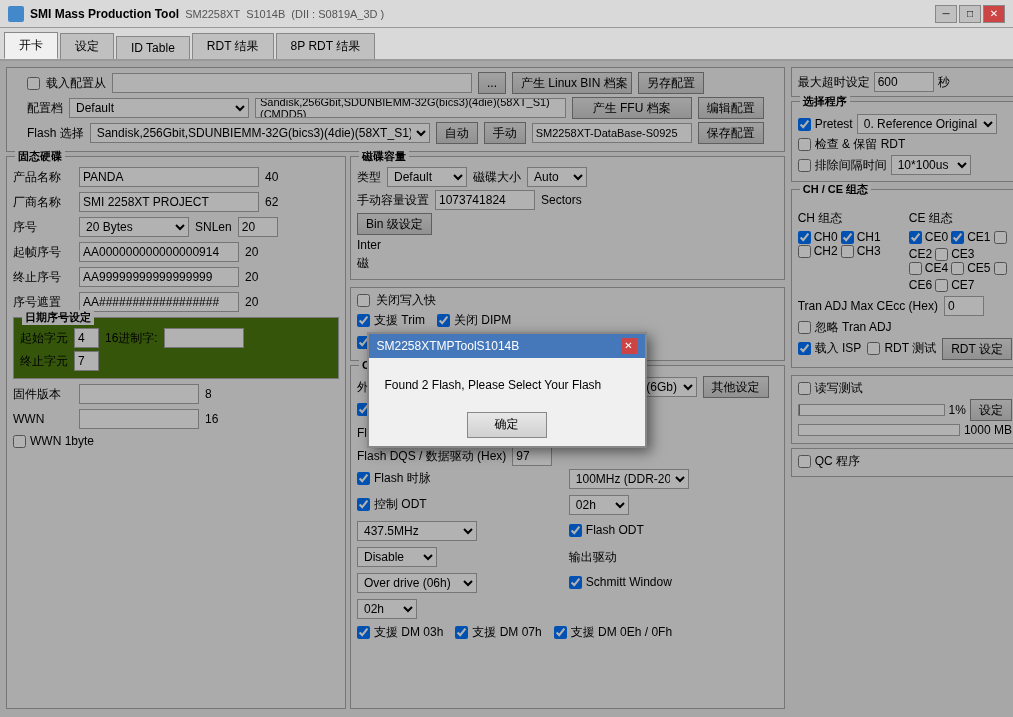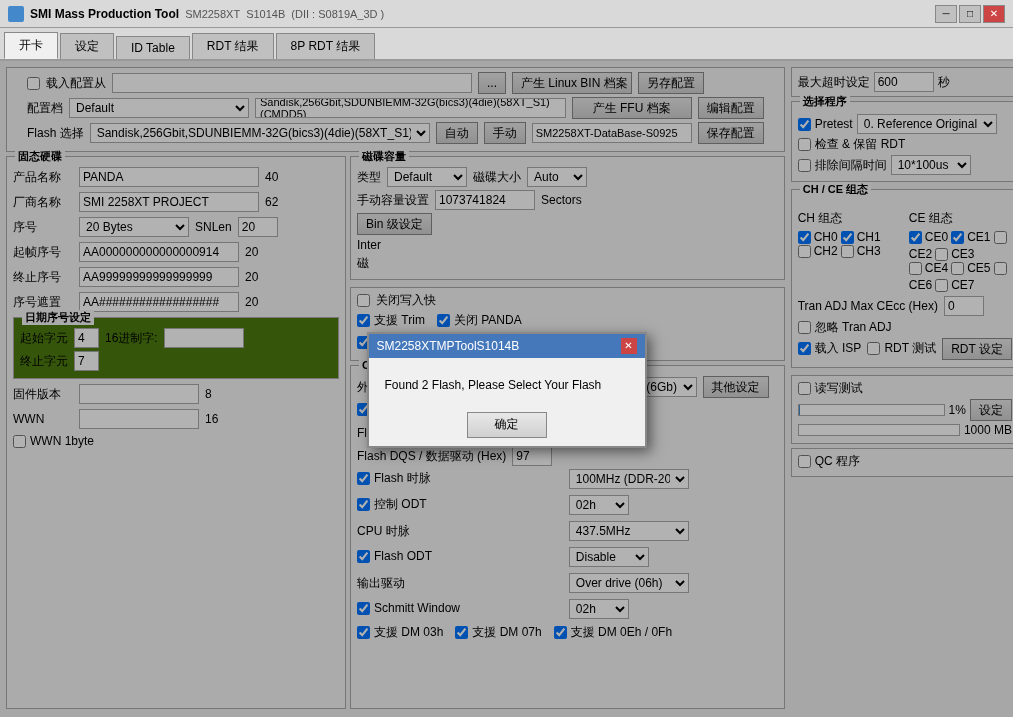--- a/index.html
+++ b/index.html
@@ -430,21 +430,21 @@
             <input type="checkbox" style="">
             <span class="form-label">关闭写入快</span>
           </div>
           <div class="form-row" style="gap:12px; flex-wrap:wrap;">
             <div class="cb-row">
               <input type="checkbox" checked="" style="">
               <span class="form-label">支援 Trim</span>
             </div>
             <div class="cb-row">
               <input type="checkbox" checked="" style="">
-              <span class="form-label">关闭 PANDA</span>
+              <span class="form-label">关闭 DIPM</span>
             </div>
           </div>
           <div class="form-row" style="gap:12px; flex-wrap:wrap;">
             <div class="cb-row">
               <input type="checkbox" checked="" style="">
               <span class="form-label">支援安全性</span>
             </div>
             <div class="cb-row">
               <input type="checkbox" style="">
               <span class="form-label">支援 Device Sleep</span>
@@ -504,23 +504,20 @@
                 <input type="checkbox" checked="" style="">
                 <span class="form-label">控制 ODT</span>
               </div>
             </div>
             <div class="form-row">
               <select style="width:60px;">
                 <option>02h</option>
               </select>
             </div>
             <div class="form-row">
-              <span class="form-label">CPU 时脉</span>
-            </div>
-            <div class="form-row">
               <select style="width:120px;">
                 <option>437.5MHz</option>
               </select>
             </div>
             <div class="form-row">
               <div class="cb-row">
                 <input type="checkbox" checked="" style="">
                 <span class="form-label">Flash ODT</span>
               </div>
             </div>

